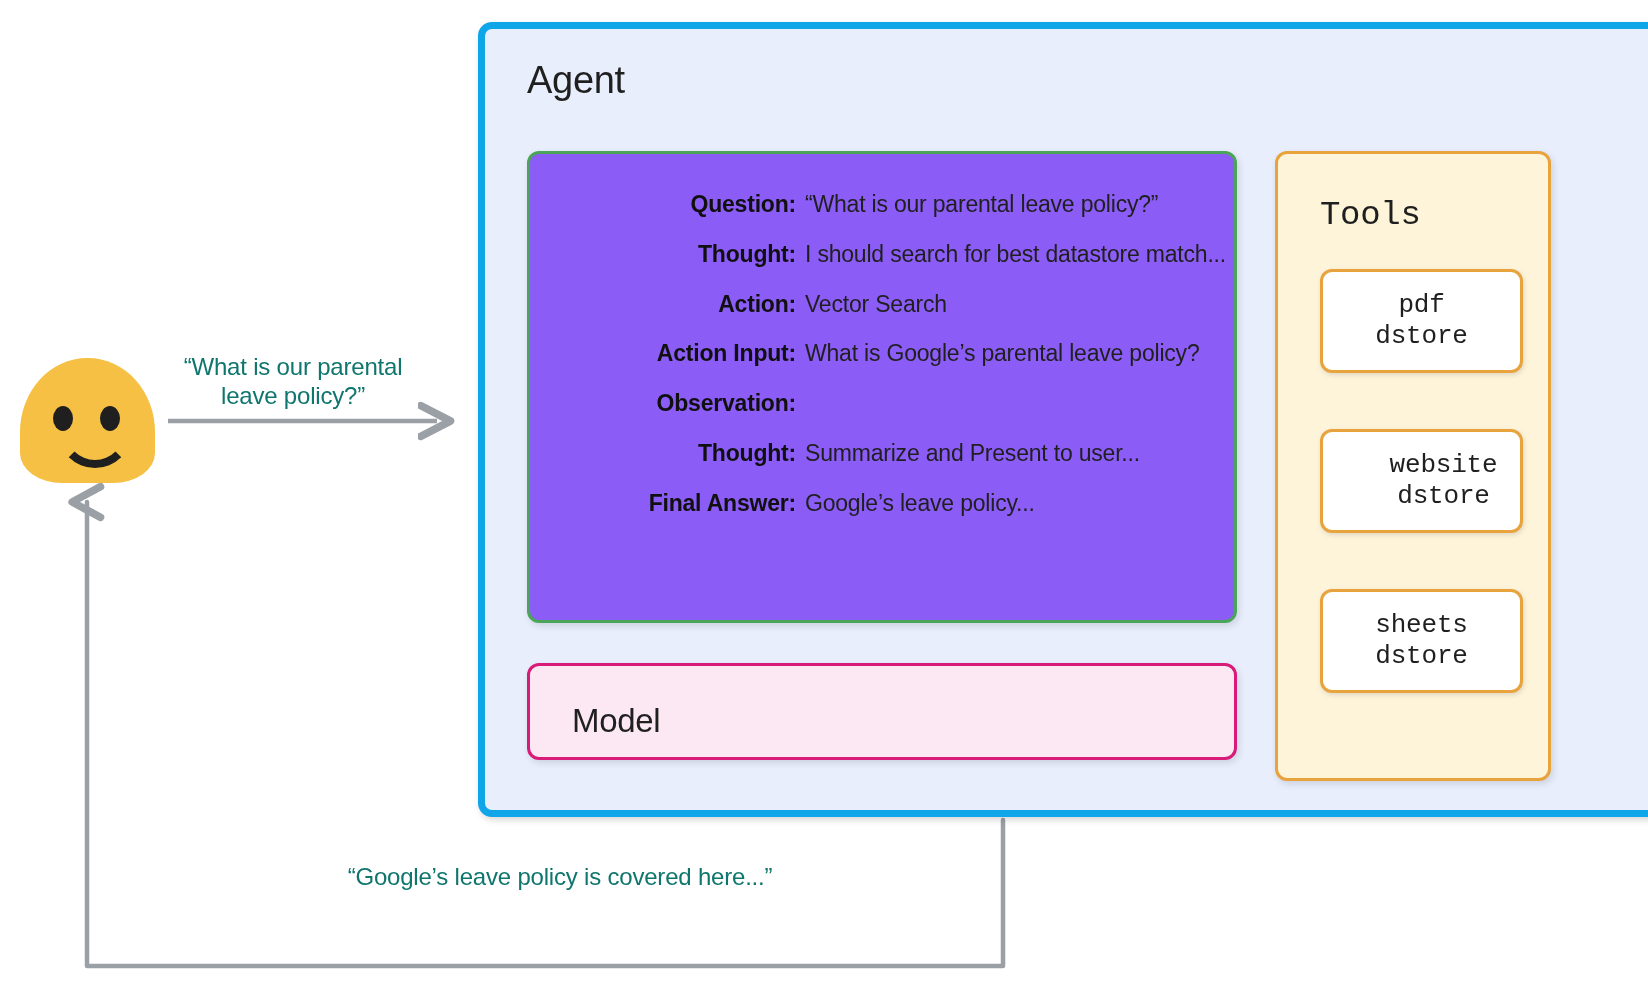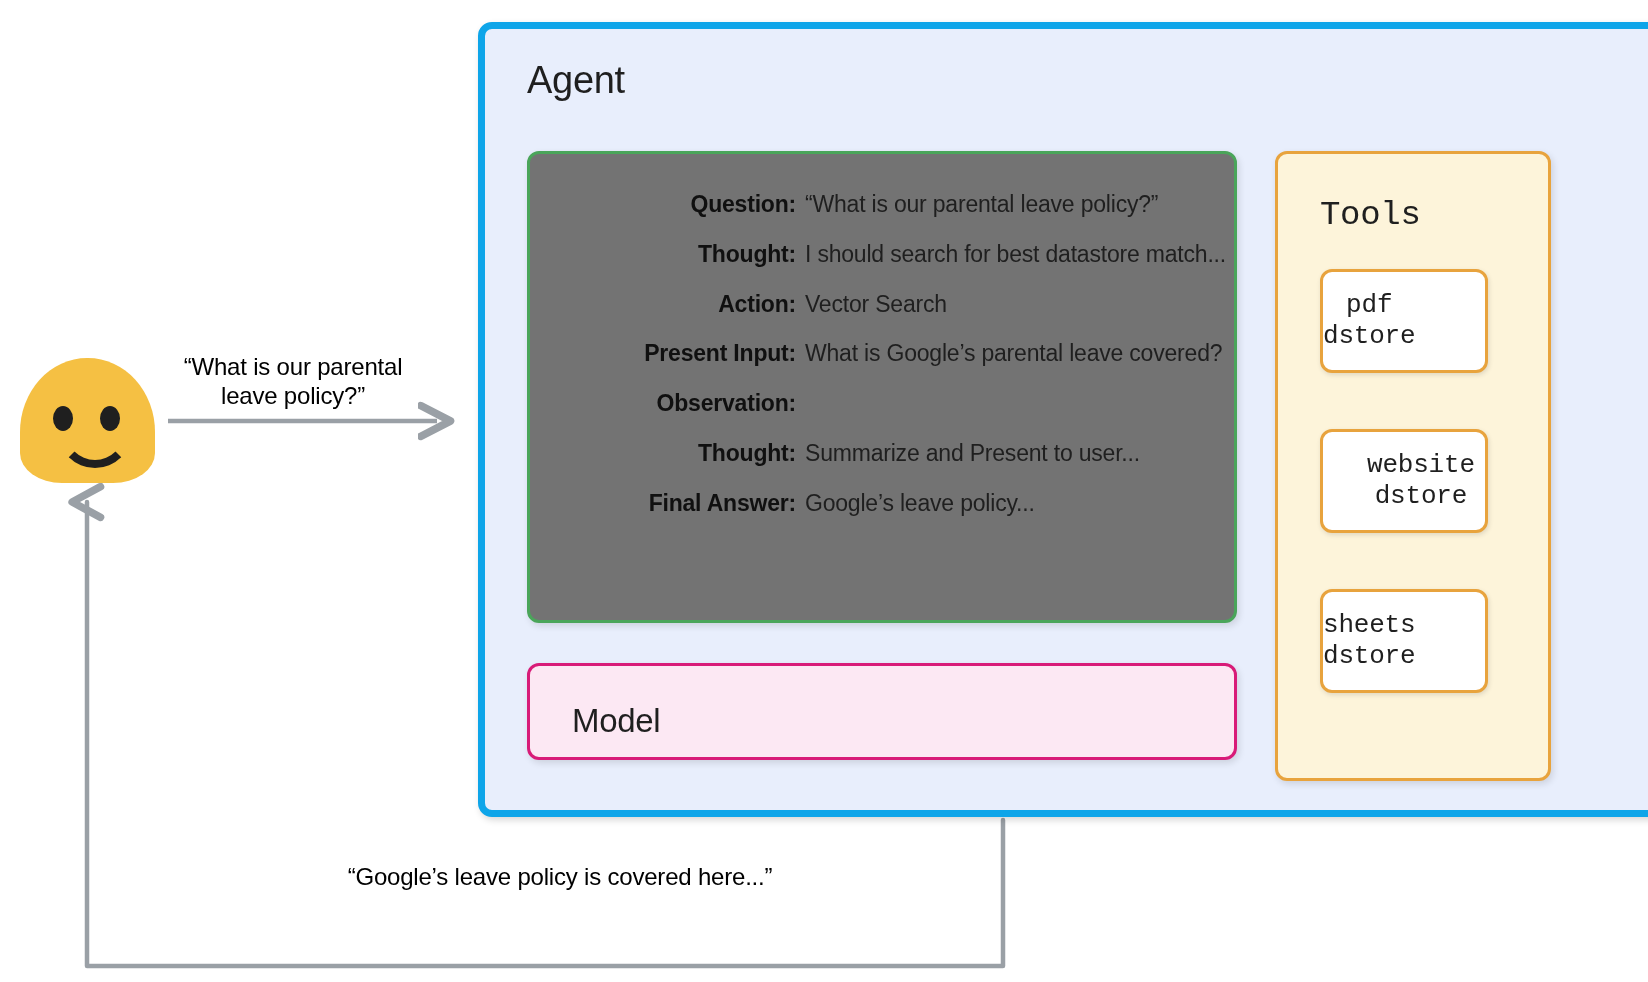--- a/index.html
+++ b/index.html
@@ -31,21 +31,21 @@
   .mouth{
     position:absolute;left:38px;top:72px;width:58px;height:30px;
     border:0 solid #1f1f1f;border-bottom-width:8px;
     border-radius:0 0 40px 40px;
     border-left-width:8px;border-right-width:8px;
     border-left-color:transparent;border-right-color:transparent;
   }
 
   
   .wire-label{
-    position:absolute;text-align:center;color:#000000;
+    position:absolute;text-align:center;color:#0f766e;
     font-size:24px;line-height:1.22;letter-spacing:-0.2px;white-space:pre-line;
   }
   #q-label{left:168px;top:352px;width:250px;}
   #a-label{left:310px;top:862px;width:500px;font-size:24px;}
 
   
   #agent-box{
     position:absolute;left:458px;top:22px;width:1190px;height:795px;
     background:#e8eefc;border:7px solid #0ea5e9;border-radius:14px;
     box-sizing:border-box;
@@ -53,21 +53,21 @@
     margin-left:20px;
   }
   #agent-title{
     position:absolute;left:42px;top:30px;
     font-size:38px;color:#1f1f1f;letter-spacing:-0.3px;
   }
 
   
   #trace-box{
     position:absolute;left:42px;top:122px;width:710px;height:472px;
-    background:#737373;border:3px solid #4aa55a;border-radius:12px;
+    background:#8b5cf6;border:3px solid #4aa55a;border-radius:12px;
     box-sizing:border-box;
     box-shadow:2px 3px 7px rgba(0,0,0,0.12);
   }
   .trace-rows{position:absolute;left:0;top:36px;width:100%;}
   .trace-row{display:flex;align-items:flex-start;margin-bottom:21px;}
   .tr-label{
     width:266px;text-align:right;flex:0 0 266px;
     font-size:23px;font-weight:bold;color:#101010;letter-spacing:-0.2px;
     line-height:1.25;
   }
@@ -92,24 +92,24 @@
     position:absolute;left:790px;top:122px;width:276px;height:630px;
     background:#fdf4da;border:3px solid #e8a33d;border-radius:12px;
     box-sizing:border-box;
     box-shadow:2px 3px 7px rgba(0,0,0,0.12);
     font-family:Liberation Mono, monospace;
   }
   #tools-title{
     position:absolute;left:42px;top:42px;font-size:34px;color:#1f1f1f;letter-spacing:-0.3px;
   }
   .tool-card{
-    position:absolute;left:42px;width:168px;height:104px;
+    position:absolute;left:42px;width:203px;height:104px;
     background:#ffffff;border:3px solid #e8a33d;border-radius:12px;
     box-sizing:border-box;
-    display:flex;align-items:center;
+    display:flex;align-items:center;justify-content:center;
     box-shadow:1px 2px 5px rgba(0,0,0,0.12);
   }
   .tool-card .tc-text{
     text-align:center;font-size:26px;line-height:1.2;color:#1f1f1f;
     white-space:pre-line;letter-spacing:-0.2px;
   }
   #tool-0{top:115px;}
   #tool-1{top:275px;padding-left:44px;}
   #tool-2{top:435px;}
 </style>
@@ -160,22 +160,22 @@
         </div>
         <div class="trace-row">
           <div class="tr-label">Thought:</div>
           <div class="tr-value">I should search for best datastore match...</div>
         </div>
         <div class="trace-row">
           <div class="tr-label">Action:</div>
           <div class="tr-value">Vector Search</div>
         </div>
         <div class="trace-row">
-          <div class="tr-label">Present Input:</div>
-          <div class="tr-value">What is Google’s parental leave covered?</div>
+          <div class="tr-label">Action Input:</div>
+          <div class="tr-value">What is Google’s parental leave policy?</div>
         </div>
         <div class="trace-row">
           <div class="tr-label">Observation:</div>
         </div>
         <div class="trace-row">
           <div class="tr-label">Thought:</div>
           <div class="tr-value">Summarize and Present to user...</div>
         </div>
         <div class="trace-row">
           <div class="tr-label">Final Answer:</div>

